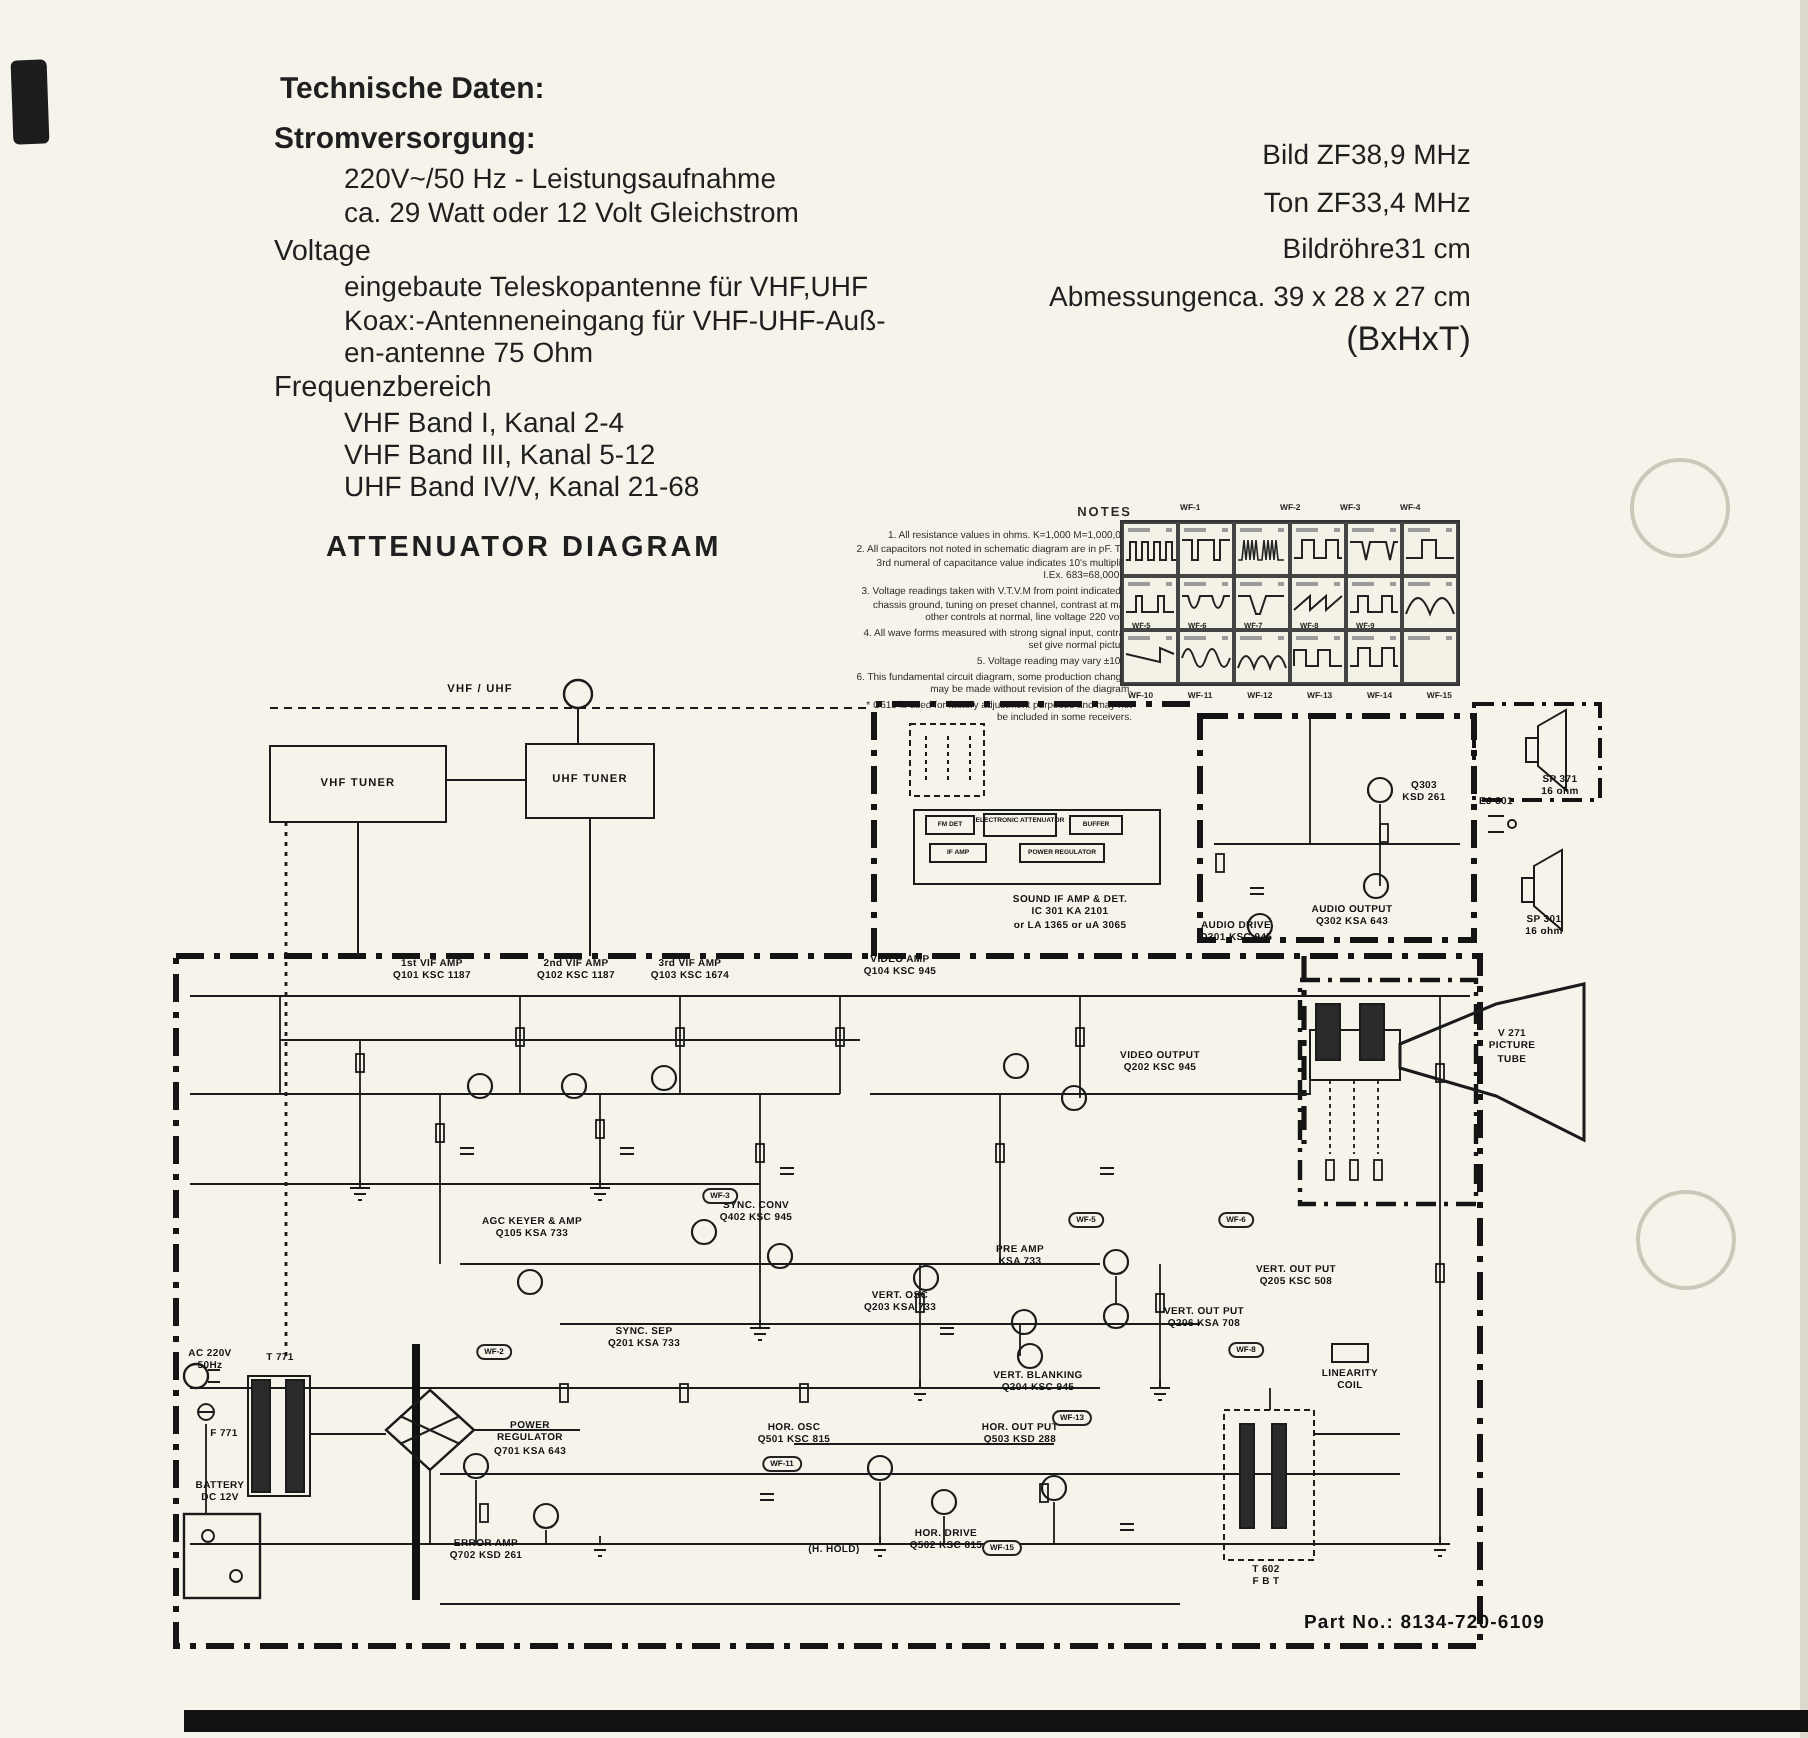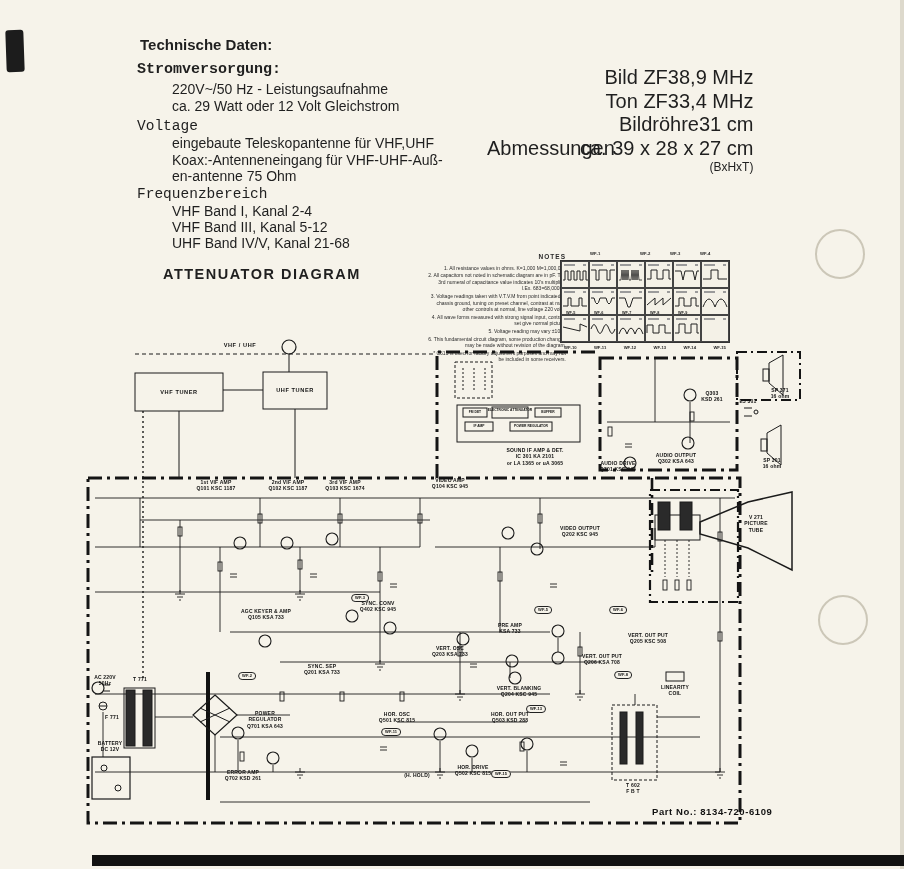--- a/index.html
+++ b/index.html
@@ -8,26 +8,26 @@
   .right-edge{position:absolute;right:0;top:0;width:4px;height:100%;background:#ddd9cc;}
   .bottom-band{position:absolute;left:92px;right:0;bottom:3px;height:11px;background:#121212;}
   .punch-mark{position:absolute;left:6px;top:30px;width:18px;height:42px;background:#1c1c1c;border-radius:3px;transform:rotate(-2deg);}
   .punch-hole{position:absolute;width:46px;height:46px;border:2px solid #ccc7b8;border-radius:50%;background:transparent;}
   .hole1{left:815px;top:229px;}
   .hole2{left:818px;top:595px;}
 
   
   .abs{position:absolute;text-align:right;}
   .t-title{font-size:15px;font-weight:bold;margin:0;}
-  .sec-label{font-size:14.5px;font-family:Liberation Mono, monospace;}
+  .sec-label{font-size:14.5px;}
   .sec-label.bold{font-weight:bold;font-size:15px;}
   .sec-line{font-size:14px;line-height:16.5px;}
-  .spec-row{font-size:20px;line-height:23.5px;white-space:nowrap;}
+  .spec-row{font-size:14px;line-height:23.5px;white-space:nowrap;margin-left:34px;}
   .spec-row .lab{display:inline-block;width:93px;}
-  .spec-val2{font-size:12px;}
+  .spec-val2{font-size:17px;}
   .para{font-size:14.2px;line-height:18px;text-align:justify;}
   .sch-title{font-size:14.5px;font-weight:bold;letter-spacing:1.5px;}
 
   
   .notes{width:138px;font-size:5px;line-height:1.32;color:#2a2a2a;}
   .notes .nt{font-size:6.5px;font-weight:bold;letter-spacing:1px;margin-bottom:3px;}
   .notes .ni{margin-bottom:1px;}
 
   
   .wfpanel{position:absolute;left:560px;top:251px;width:170px;}

